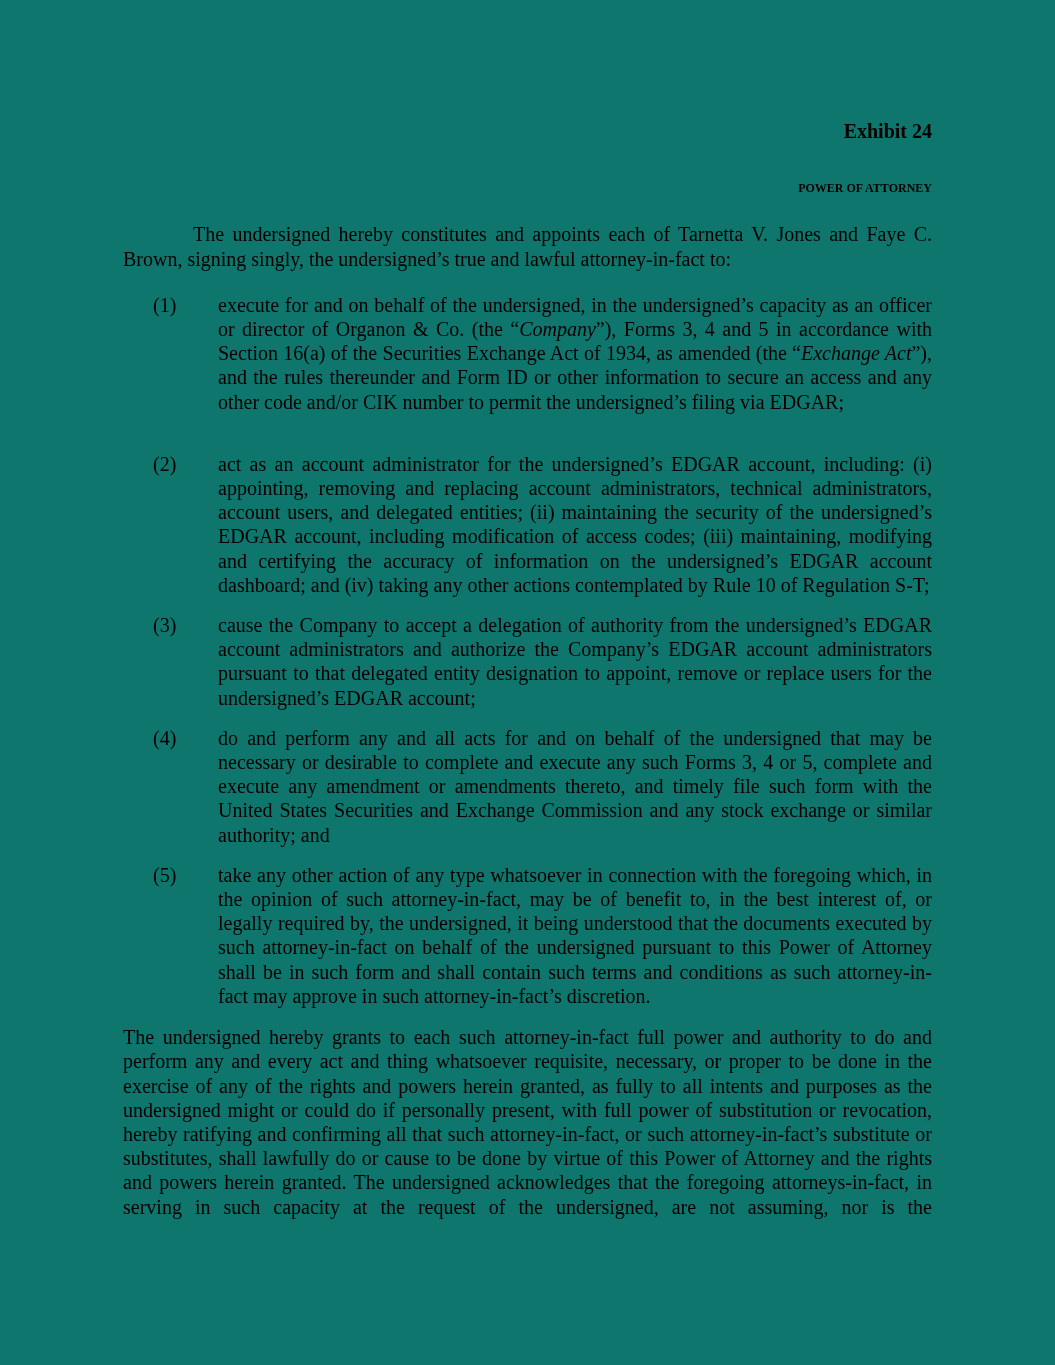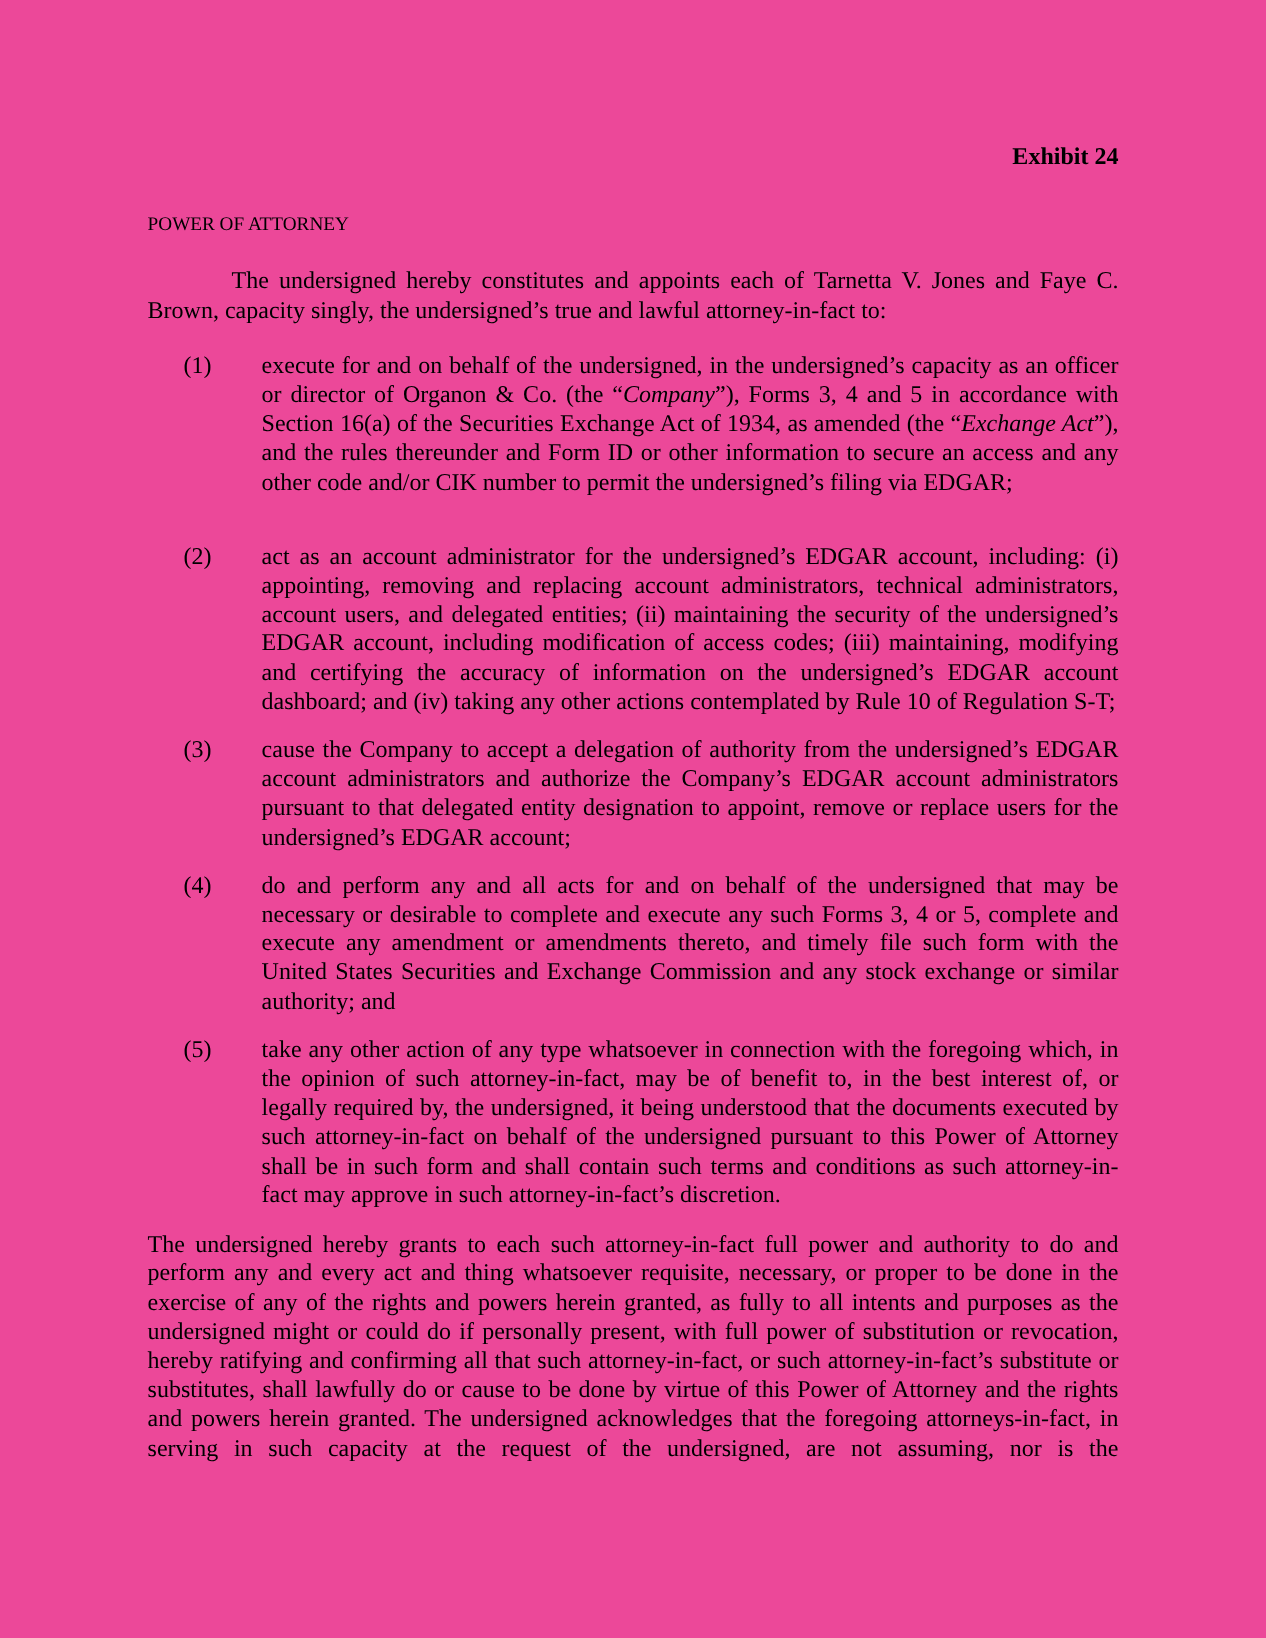--- a/index.html
+++ b/index.html
@@ -5,36 +5,36 @@
   html, body {
     margin: 0;
     padding: 0;
     background: #ffffff;
   }
   .page {
     box-sizing: border-box;
     width: 1055px;
     min-height: 1365px;
     margin: 0 auto;
-    background: #ec4899;
+    background: #0f766e;
     padding: 119px 123px 60px 123px;
     font-family: "Liberation Serif", "DejaVu Serif", serif;
     font-size: 20px;
     line-height: 24.2px;
     color: #000000;
   }
   .exhibit {
     text-align: right;
     font-weight: bold;
     margin: 0 0 33px 0;
   }
   .title {
-    text-align: left;
-    font-weight: normal;
-    font-size: 16px;
+    text-align: right;
+    font-weight: bold;
+    font-size: 12px;
     margin: 0 0 22px 0;
   }
   .intro {
     text-align: justify;
     text-indent: 70px;
     margin: 0 0 22px 0;
   }
   .items {
     margin: 0;
     padding: 0;
@@ -61,21 +61,21 @@
   em { }
 </style>
 </head>
 <body>
 
 <div class="page">
   <div class="exhibit">Exhibit 24</div>
 
   <div class="title">POWER OF ATTORNEY</div>
 
-  <p class="intro">The undersigned hereby constitutes and appoints each of Tarnetta V. Jones and Faye C. Brown, capacity singly, the undersigned’s true and lawful attorney-in-fact to:</p>
+  <p class="intro">The undersigned hereby constitutes and appoints each of Tarnetta V. Jones and Faye C. Brown, signing singly, the undersigned’s true and lawful attorney-in-fact to:</p>
 
   <div class="items">
       <div class="item gap-after"><span class="num">(1)</span><span><span>execute for and on behalf of the undersigned, in the undersigned’s capacity as an officer or director of Organon &amp; Co. (the “</span><em>Company</em><span>”), Forms 3, 4 and 5 in accordance with Section 16(a) of the Securities Exchange Act of 1934, as amended (the “</span><em>Exchange Act</em><span>”), and the rules thereunder and Form ID or other information to secure an access and any other code and/or CIK number to permit the undersigned’s filing via EDGAR;</span></span></div>
       <div class="item"><span class="num">(2)</span><span><span>act as an account administrator for the undersigned’s EDGAR account, including: (i) appointing, removing and replacing account administrators, technical administrators, account users, and delegated entities; (ii) maintaining the security of the undersigned’s EDGAR account, including modification of access codes; (iii) maintaining, modifying and certifying the accuracy of information on the undersigned’s EDGAR account dashboard; and (iv) taking any other actions contemplated by Rule 10 of Regulation S-T;</span></span></div>
       <div class="item"><span class="num">(3)</span><span><span>cause the Company to accept a delegation of authority from the undersigned’s EDGAR account administrators and authorize the Company’s EDGAR account administrators pursuant to that delegated entity designation to appoint, remove or replace users for the undersigned’s EDGAR account;</span></span></div>
       <div class="item"><span class="num">(4)</span><span><span>do and perform any and all acts for and on behalf of the undersigned that may be necessary or desirable to complete and execute any such Forms 3, 4 or 5, complete and execute any amendment or amendments thereto, and timely file such form with the United States Securities and Exchange Commission and any stock exchange or similar authority; and</span></span></div>
       <div class="item"><span class="num">(5)</span><span><span>take any other action of any type whatsoever in connection with the foregoing which, in the opinion of such attorney-in-fact, may be of benefit to, in the best interest of, or legally required by, the undersigned, it being understood that the documents executed by such attorney-in-fact on behalf of the undersigned pursuant to this Power of Attorney shall be in such form and shall contain such terms and conditions as such attorney-in-fact may approve in such attorney-in-fact’s discretion.</span></span></div>
     </div>
 
   <p class="closing">The undersigned hereby grants to each such attorney-in-fact full power and authority to do and perform any and every act and thing whatsoever requisite, necessary, or proper to be done in the exercise of any of the rights and powers herein granted, as fully to all intents and purposes as the undersigned might or could do if personally present, with full power of substitution or revocation, hereby ratifying and confirming all that such attorney-in-fact, or such attorney-in-fact’s substitute or substitutes, shall lawfully do or cause to be done by virtue of this Power of Attorney and the rights and powers herein granted. The undersigned acknowledges that the foregoing attorneys-in-fact, in serving in such capacity at the request of the undersigned, are not assuming, nor is the</p>

